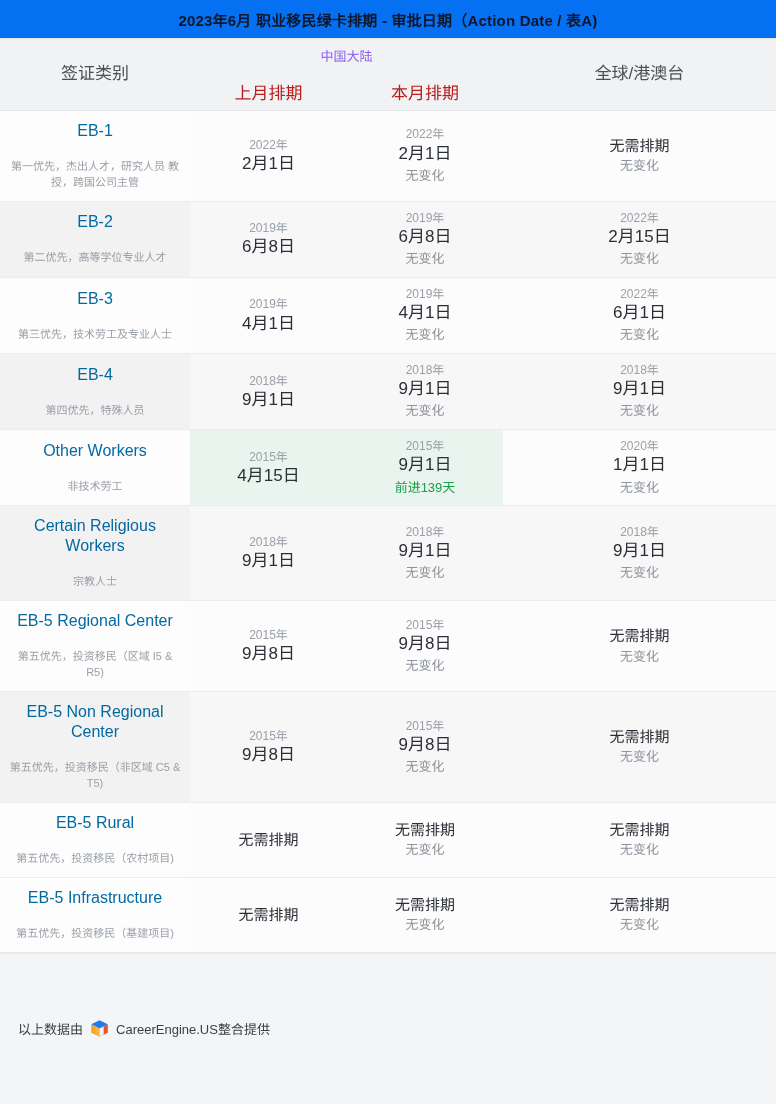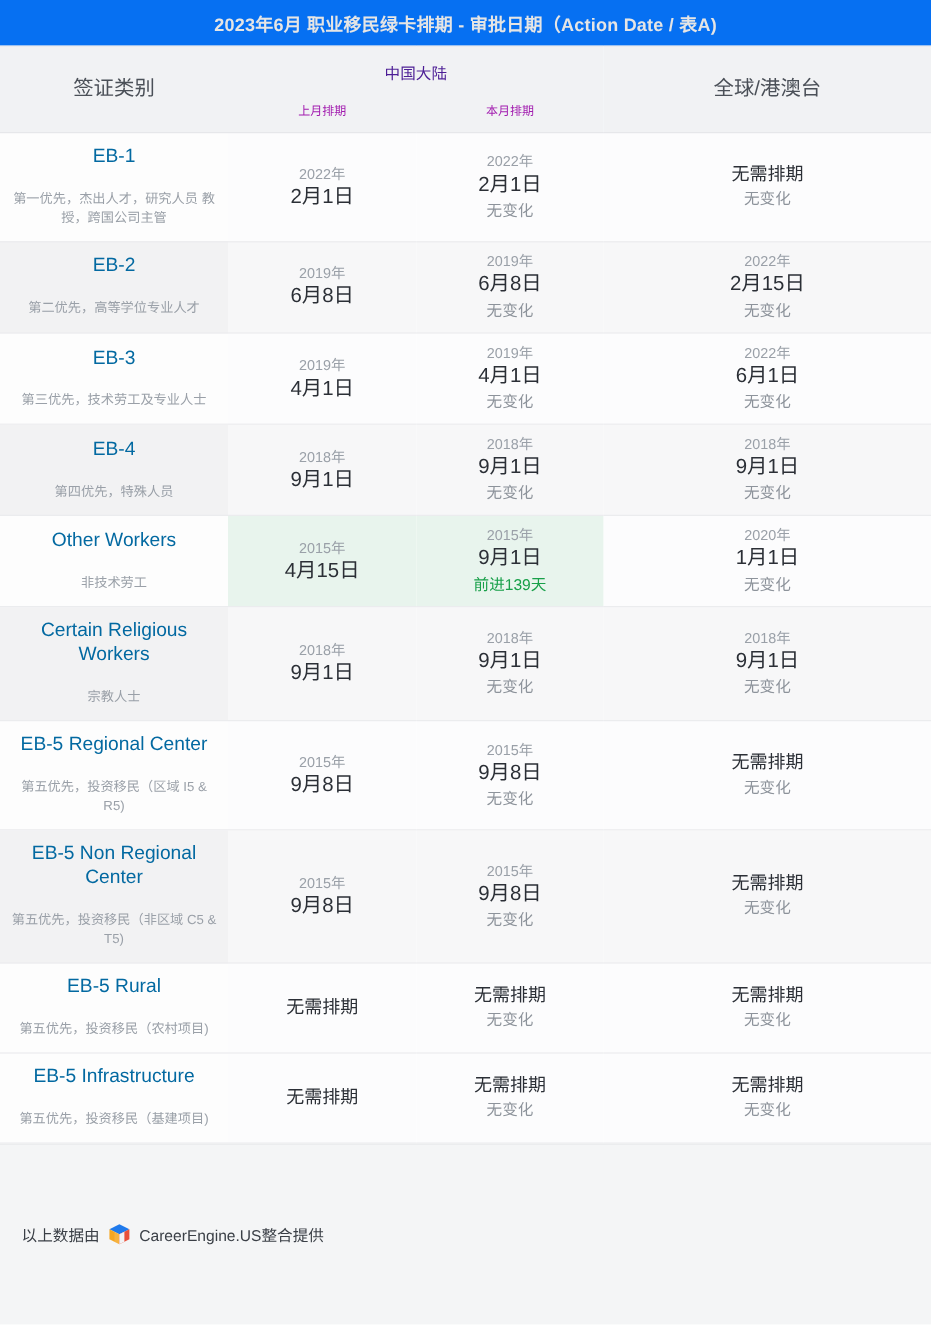--- a/index.html
+++ b/index.html
@@ -20,21 +20,21 @@
     display: flex;
     flex-direction: column;
     background: #ffffff;
     overflow: hidden;
   }
 
   
   .title-bar {
     height: 38px;
     background: #0670f2;
-    color: #e5e5e5;
+    color: #0f172a;
     display: flex;
     align-items: center;
     justify-content: center;
     flex: 0 0 38px;
   }
   .title-bar .title-text {
     font-size: 15px;
     font-weight: 700;
     letter-spacing: .2px;
     white-space: nowrap;
@@ -70,32 +70,32 @@
   .hdr-china {
     display: flex;
     flex-direction: column;
     align-items: center;
     justify-content: center;
     height: 100%;
     gap: 14px;
   }
   .hdr-china-top {
     font-size: 13px;
-    color: #4c1d95;
+    color: #8b5cf6;
     text-align: center;
   }
   .hdr-china-subs {
     display: flex;
     width: 100%;
   }
   .hdr-china-subs > span {
     flex: 1 1 0;
     text-align: center;
-    font-size: 10px;
-    color: #a21caf;
+    font-size: 17px;
+    color: #b91c1c;
   }
   .hdr-china-subs > span.sub-prev { flex: 0 0 157px; }
   .hdr-china-subs > span.sub-cur  { flex: 0 0 156px; }
 
   
   tbody td {
     padding: 8px 6px;
     vertical-align: middle;
     text-align: center;
     border-bottom: 1px solid #ebecee;

